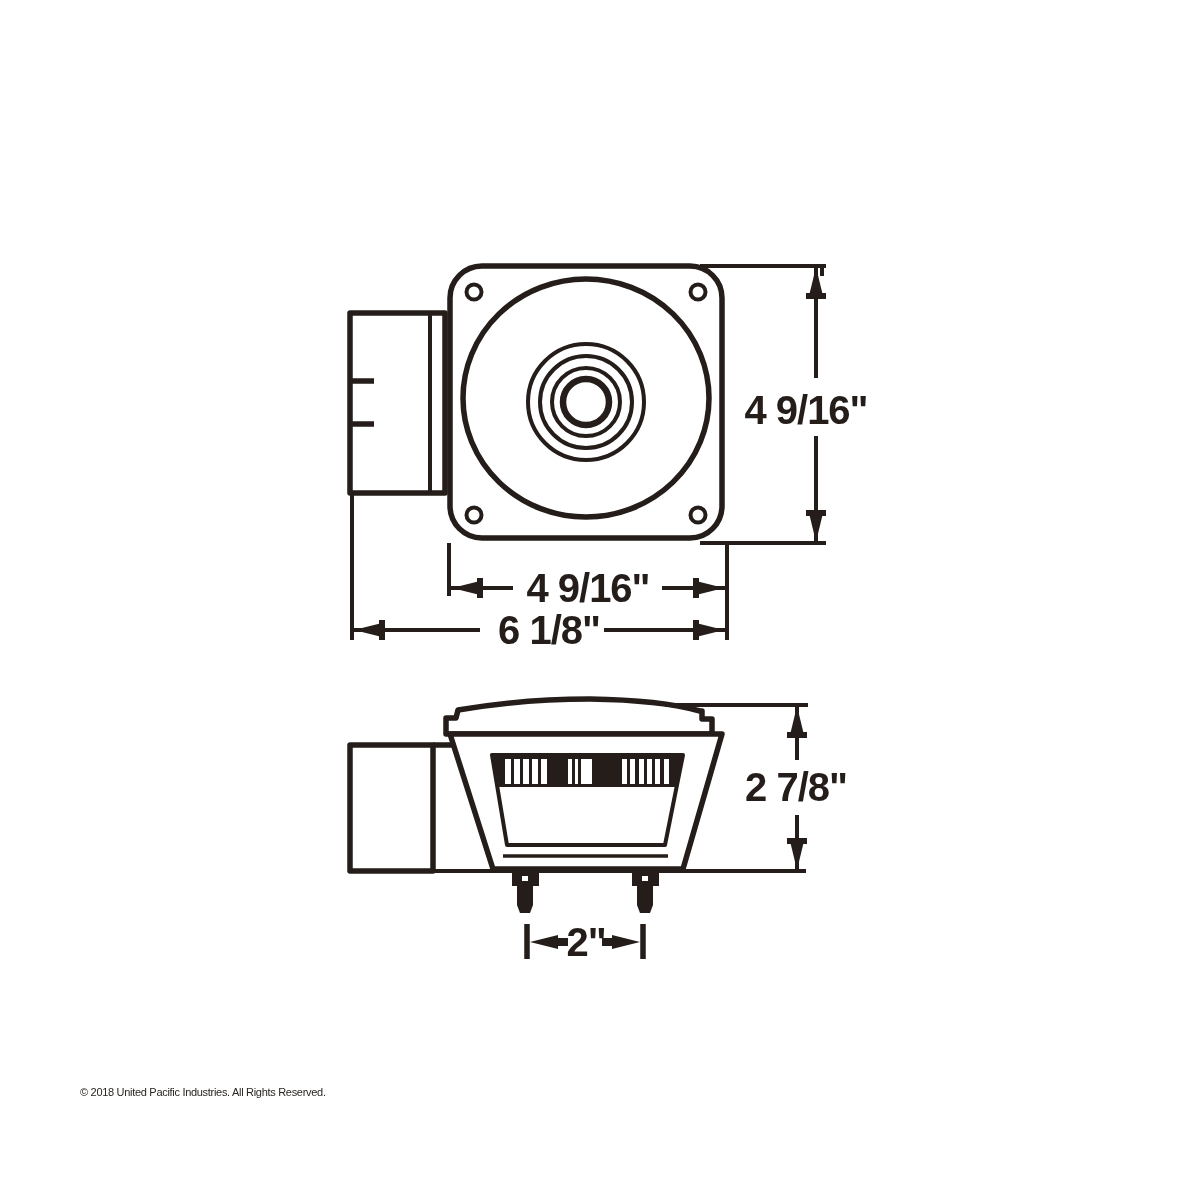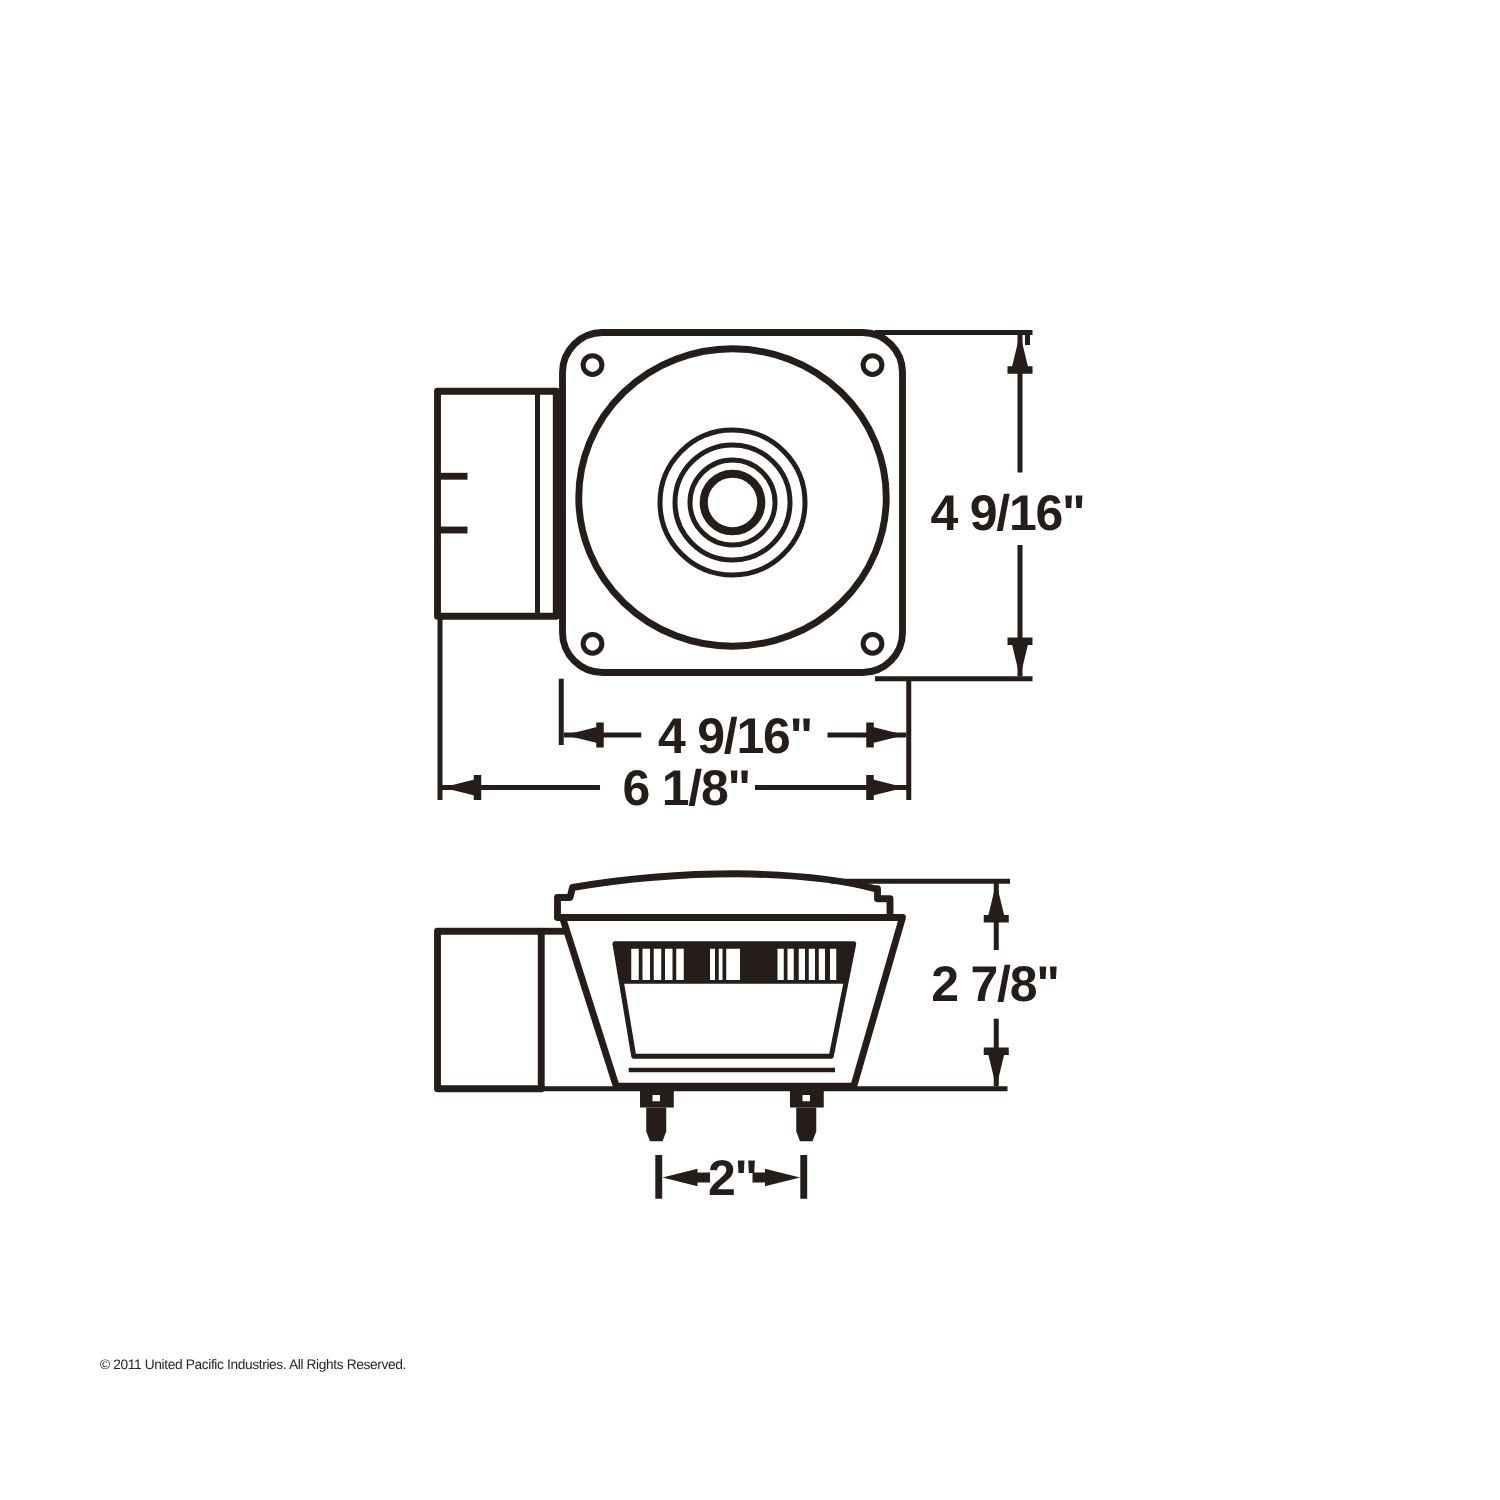--- a/index.html
+++ b/index.html
@@ -158,14 +158,14 @@
       <line x1="527" y1="924" x2="527" y2="959" class="ln5"></line>
       <line x1="643" y1="924" x2="643" y2="959" class="ln5"></line>
       <path d="M530,942 L558,935 L558,949 Z" class="solid"></path>
       <rect x="556" y="938" width="12" height="8" class="solid"></rect>
       <path d="M640,942 L612,935 L612,949 Z" class="solid"></path>
       <rect x="602" y="938" width="12" height="8" class="solid"></rect>
       <text x="586" y="956" class="dim">2"</text>
     </g>
   </svg>
 
-  <div class="copyright">© 2011 United Pacific Industries. All Rights Reserved.</div>
+  <div class="copyright">© 2018 United Pacific Industries. All Rights Reserved.</div>
 </div>
 
 </body></html>

